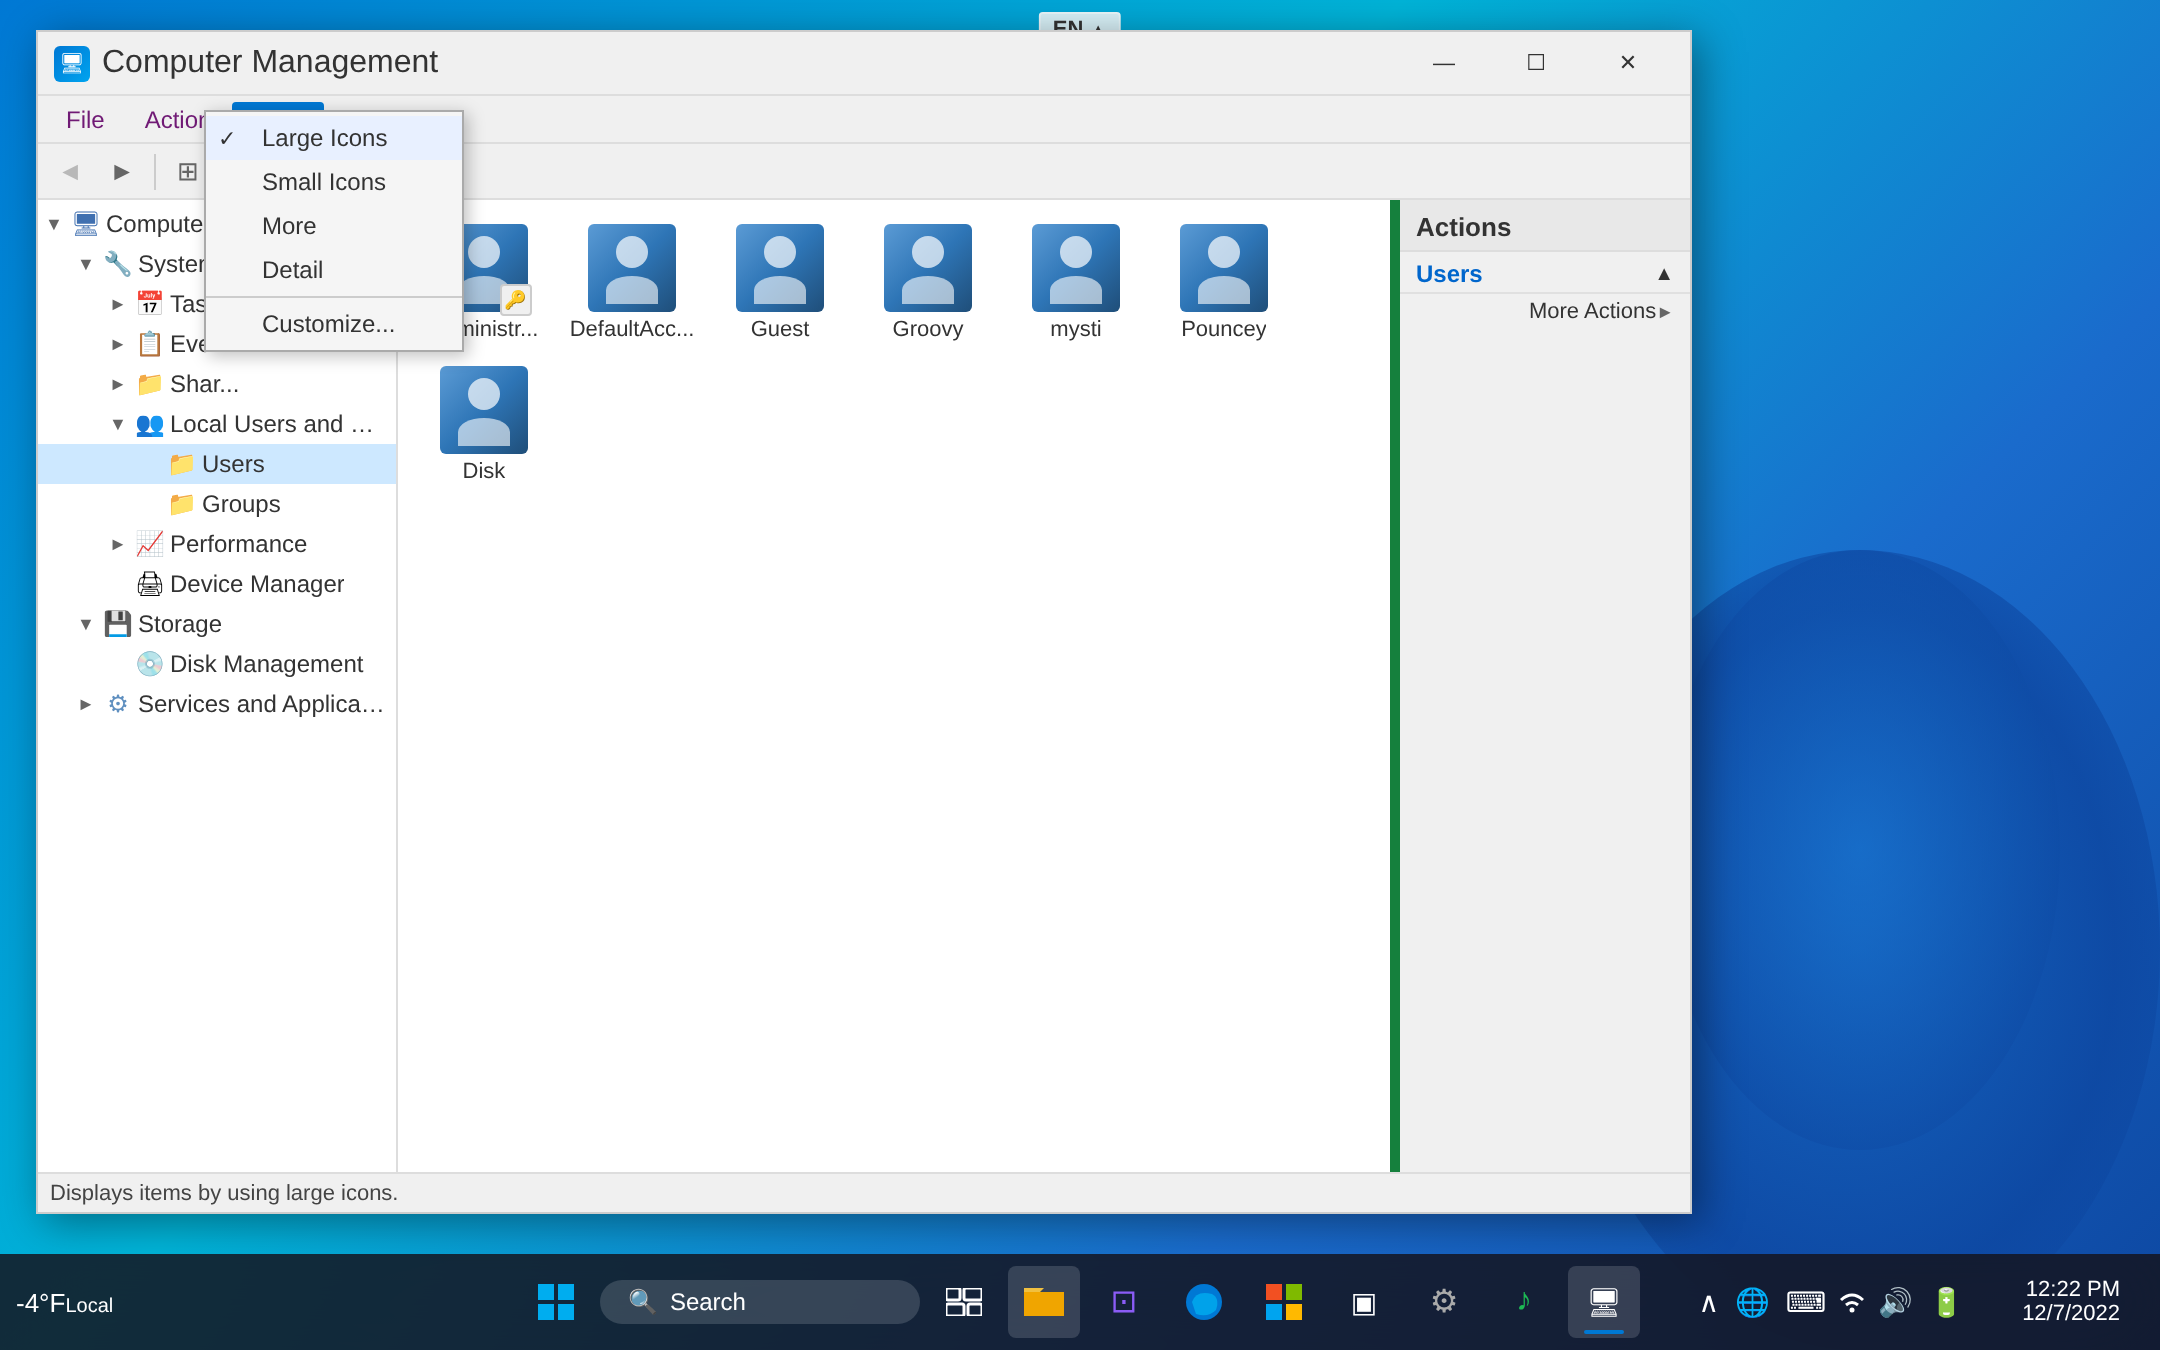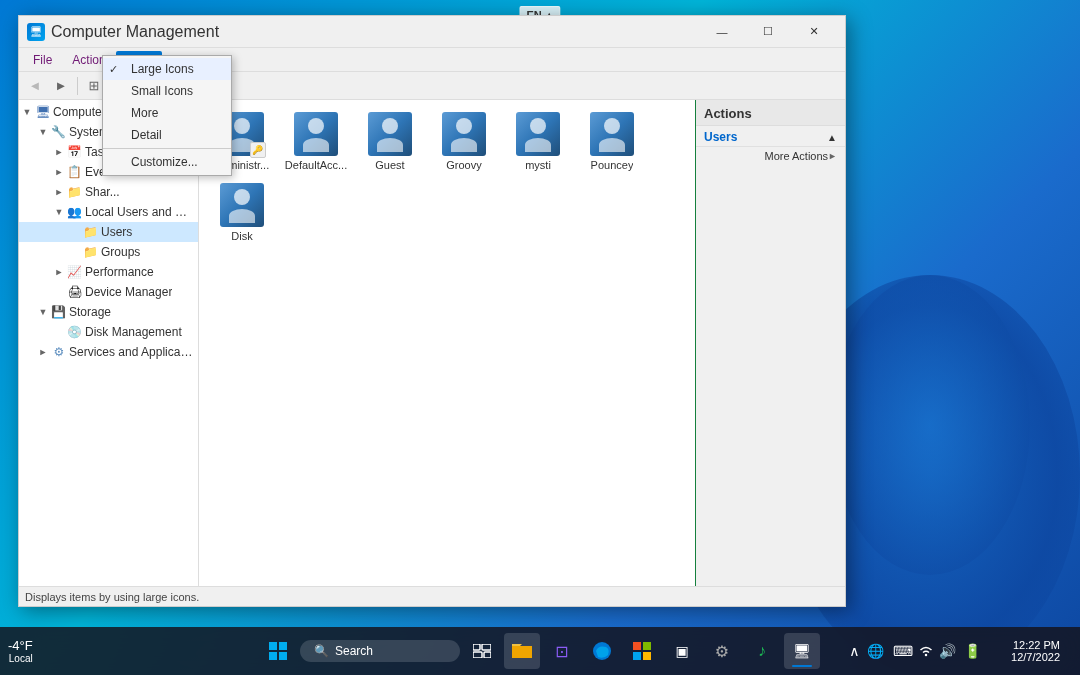--- a/index.html
+++ b/index.html
@@ -83,21 +83,21 @@
       padding: 4px 14px;
       gap: 6px;
       color: white;
       font-size: 12px;
       cursor: pointer;
       width: 160px;
     }
 
     .weather-info {
       display: flex;
-      flex-direction: column;
+      flex-direction: row;
       align-items: flex-end;
       font-size: 10px;
       color: white;
       margin-right: 22px;
     }
     .weather-temp { font-size: 13px; font-weight: 500; }
     .tray-icons {
       display: flex;
       align-items: center;
       gap: 4px;
@@ -353,21 +353,21 @@
       max-width: 66px;
       overflow: hidden;
       text-overflow: ellipsis;
       white-space: nowrap;
     }
 
     
     .actions-panel {
       width: 150px;
       min-width: 150px;
-      border-left: 1px solid #15803d;
+      border-left: 5px solid #15803d;
       background: #f0f0f0;
       padding: 0;
     }
     .actions-header {
       font-size: 13px;
       font-weight: 600;
       color: #333;
       padding: 6px 8px 4px;
       border-bottom: 1px solid #ddd;
       background: #e8e8e8;

